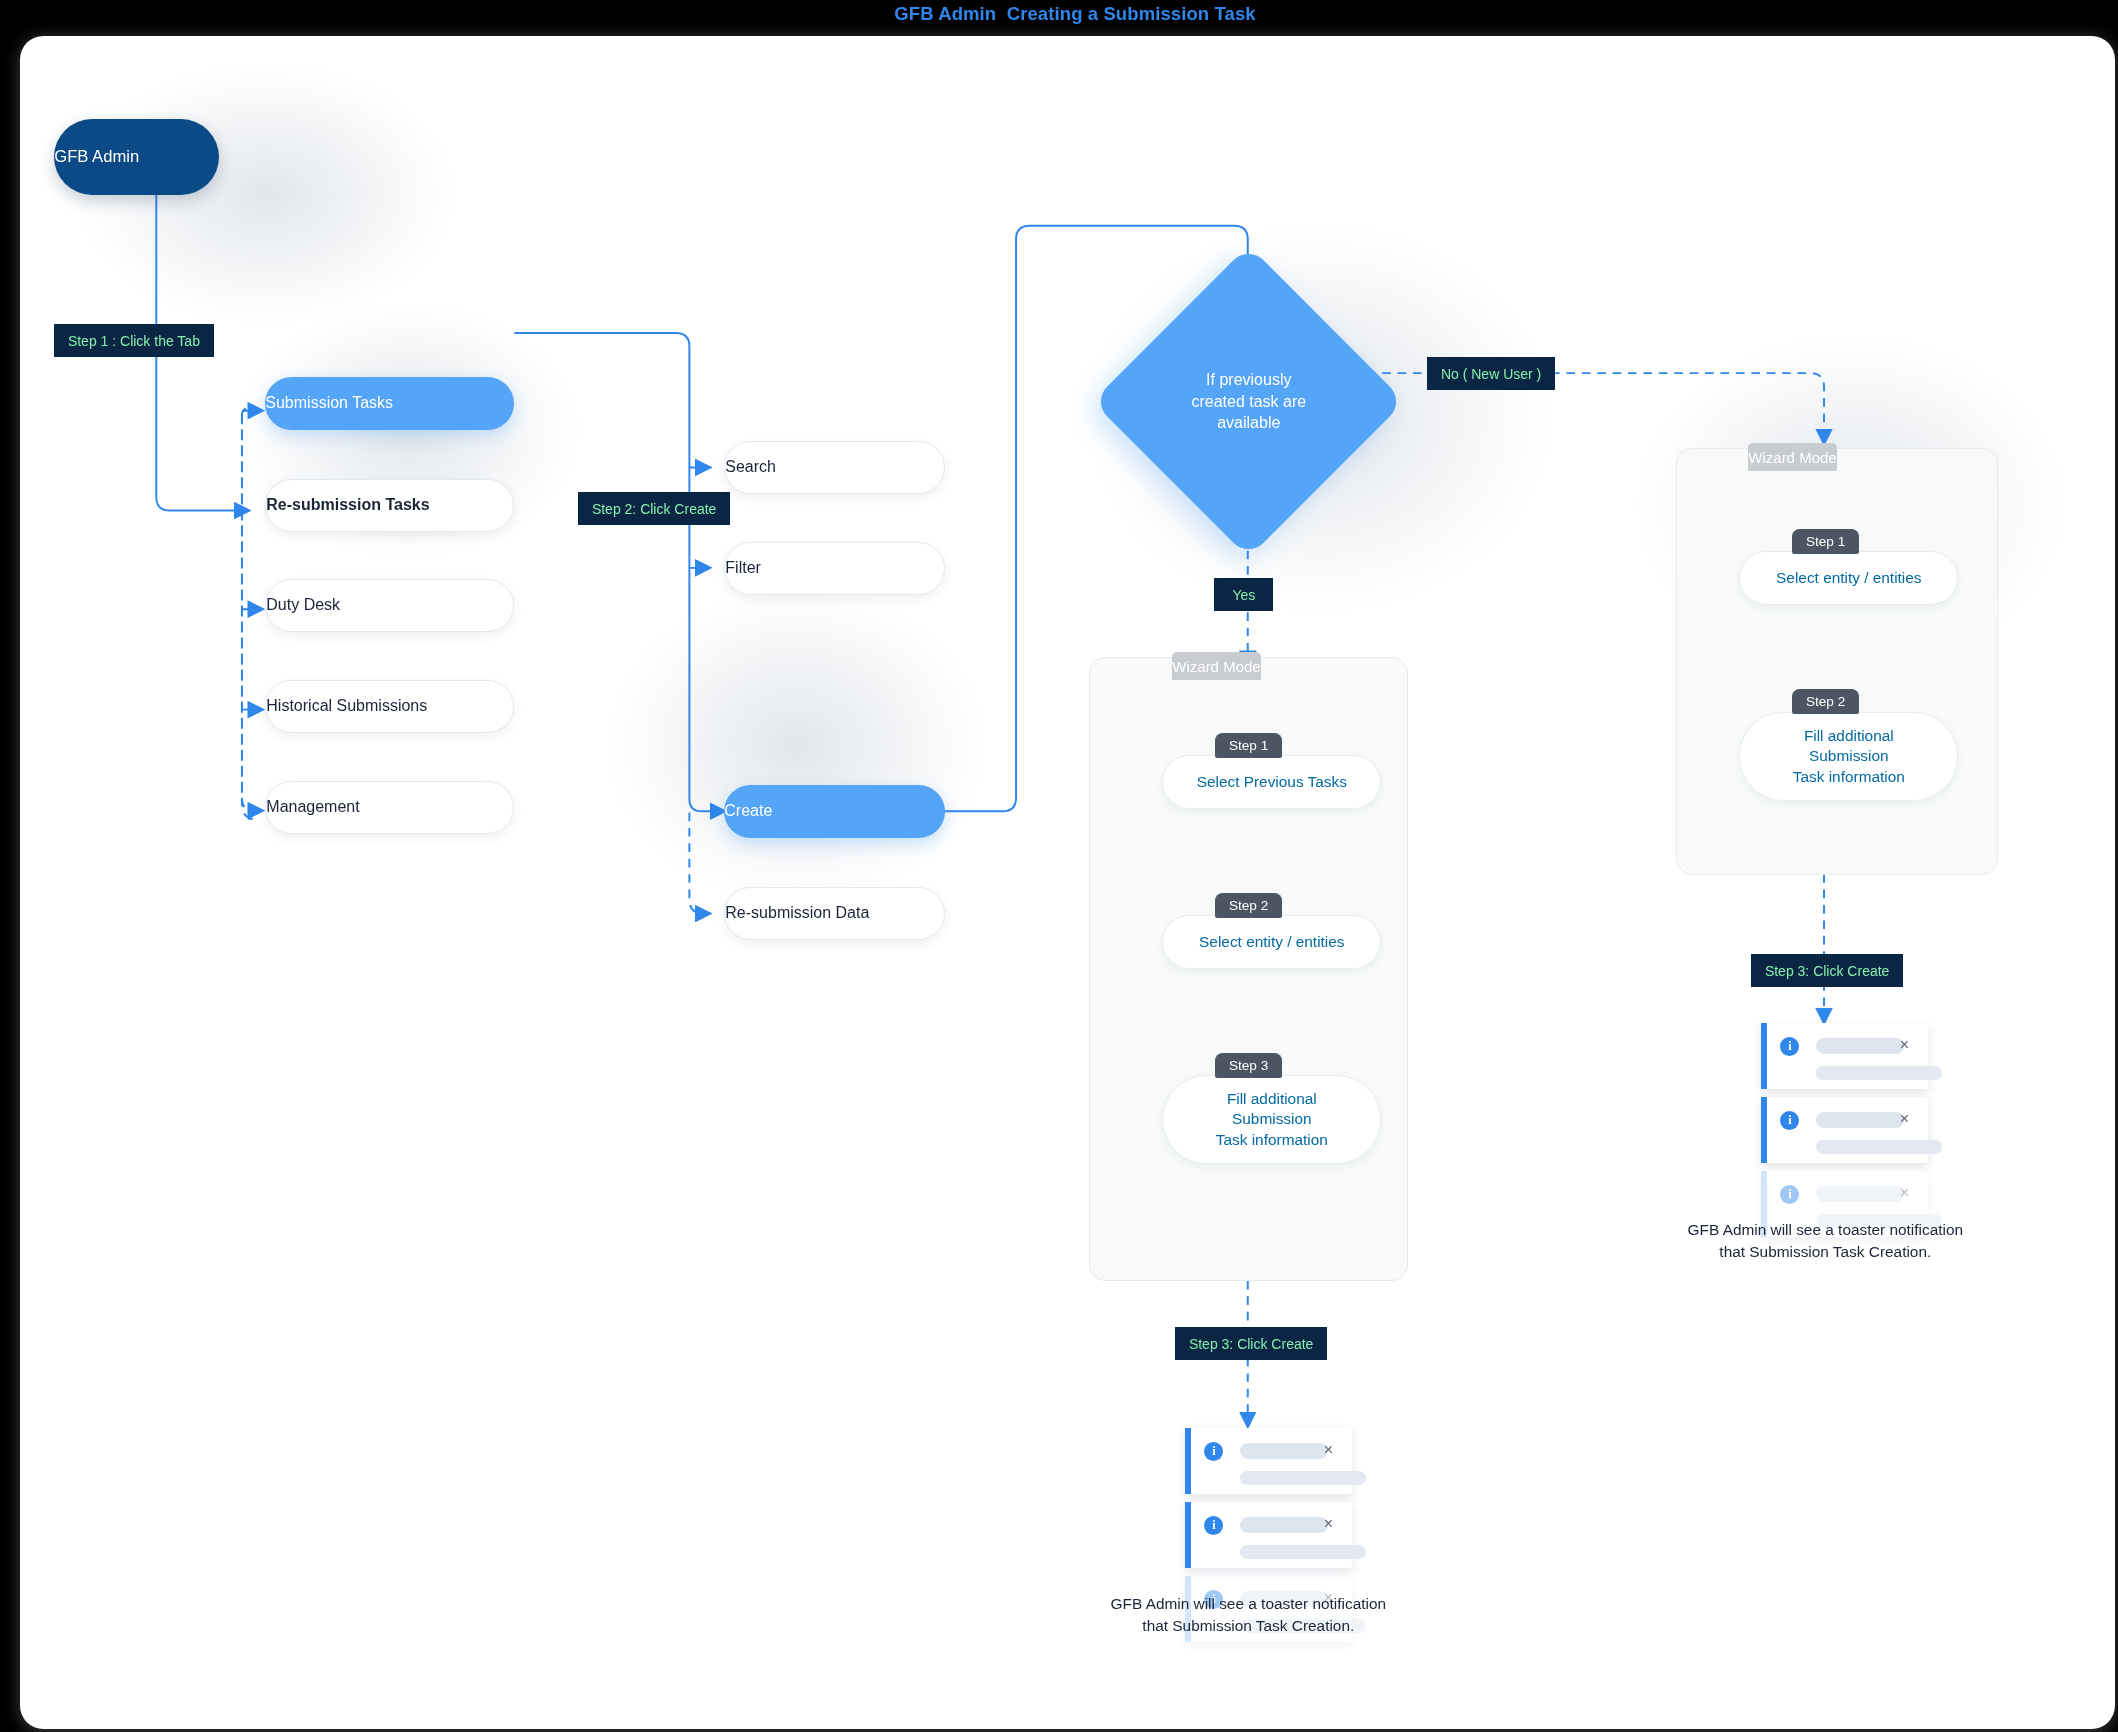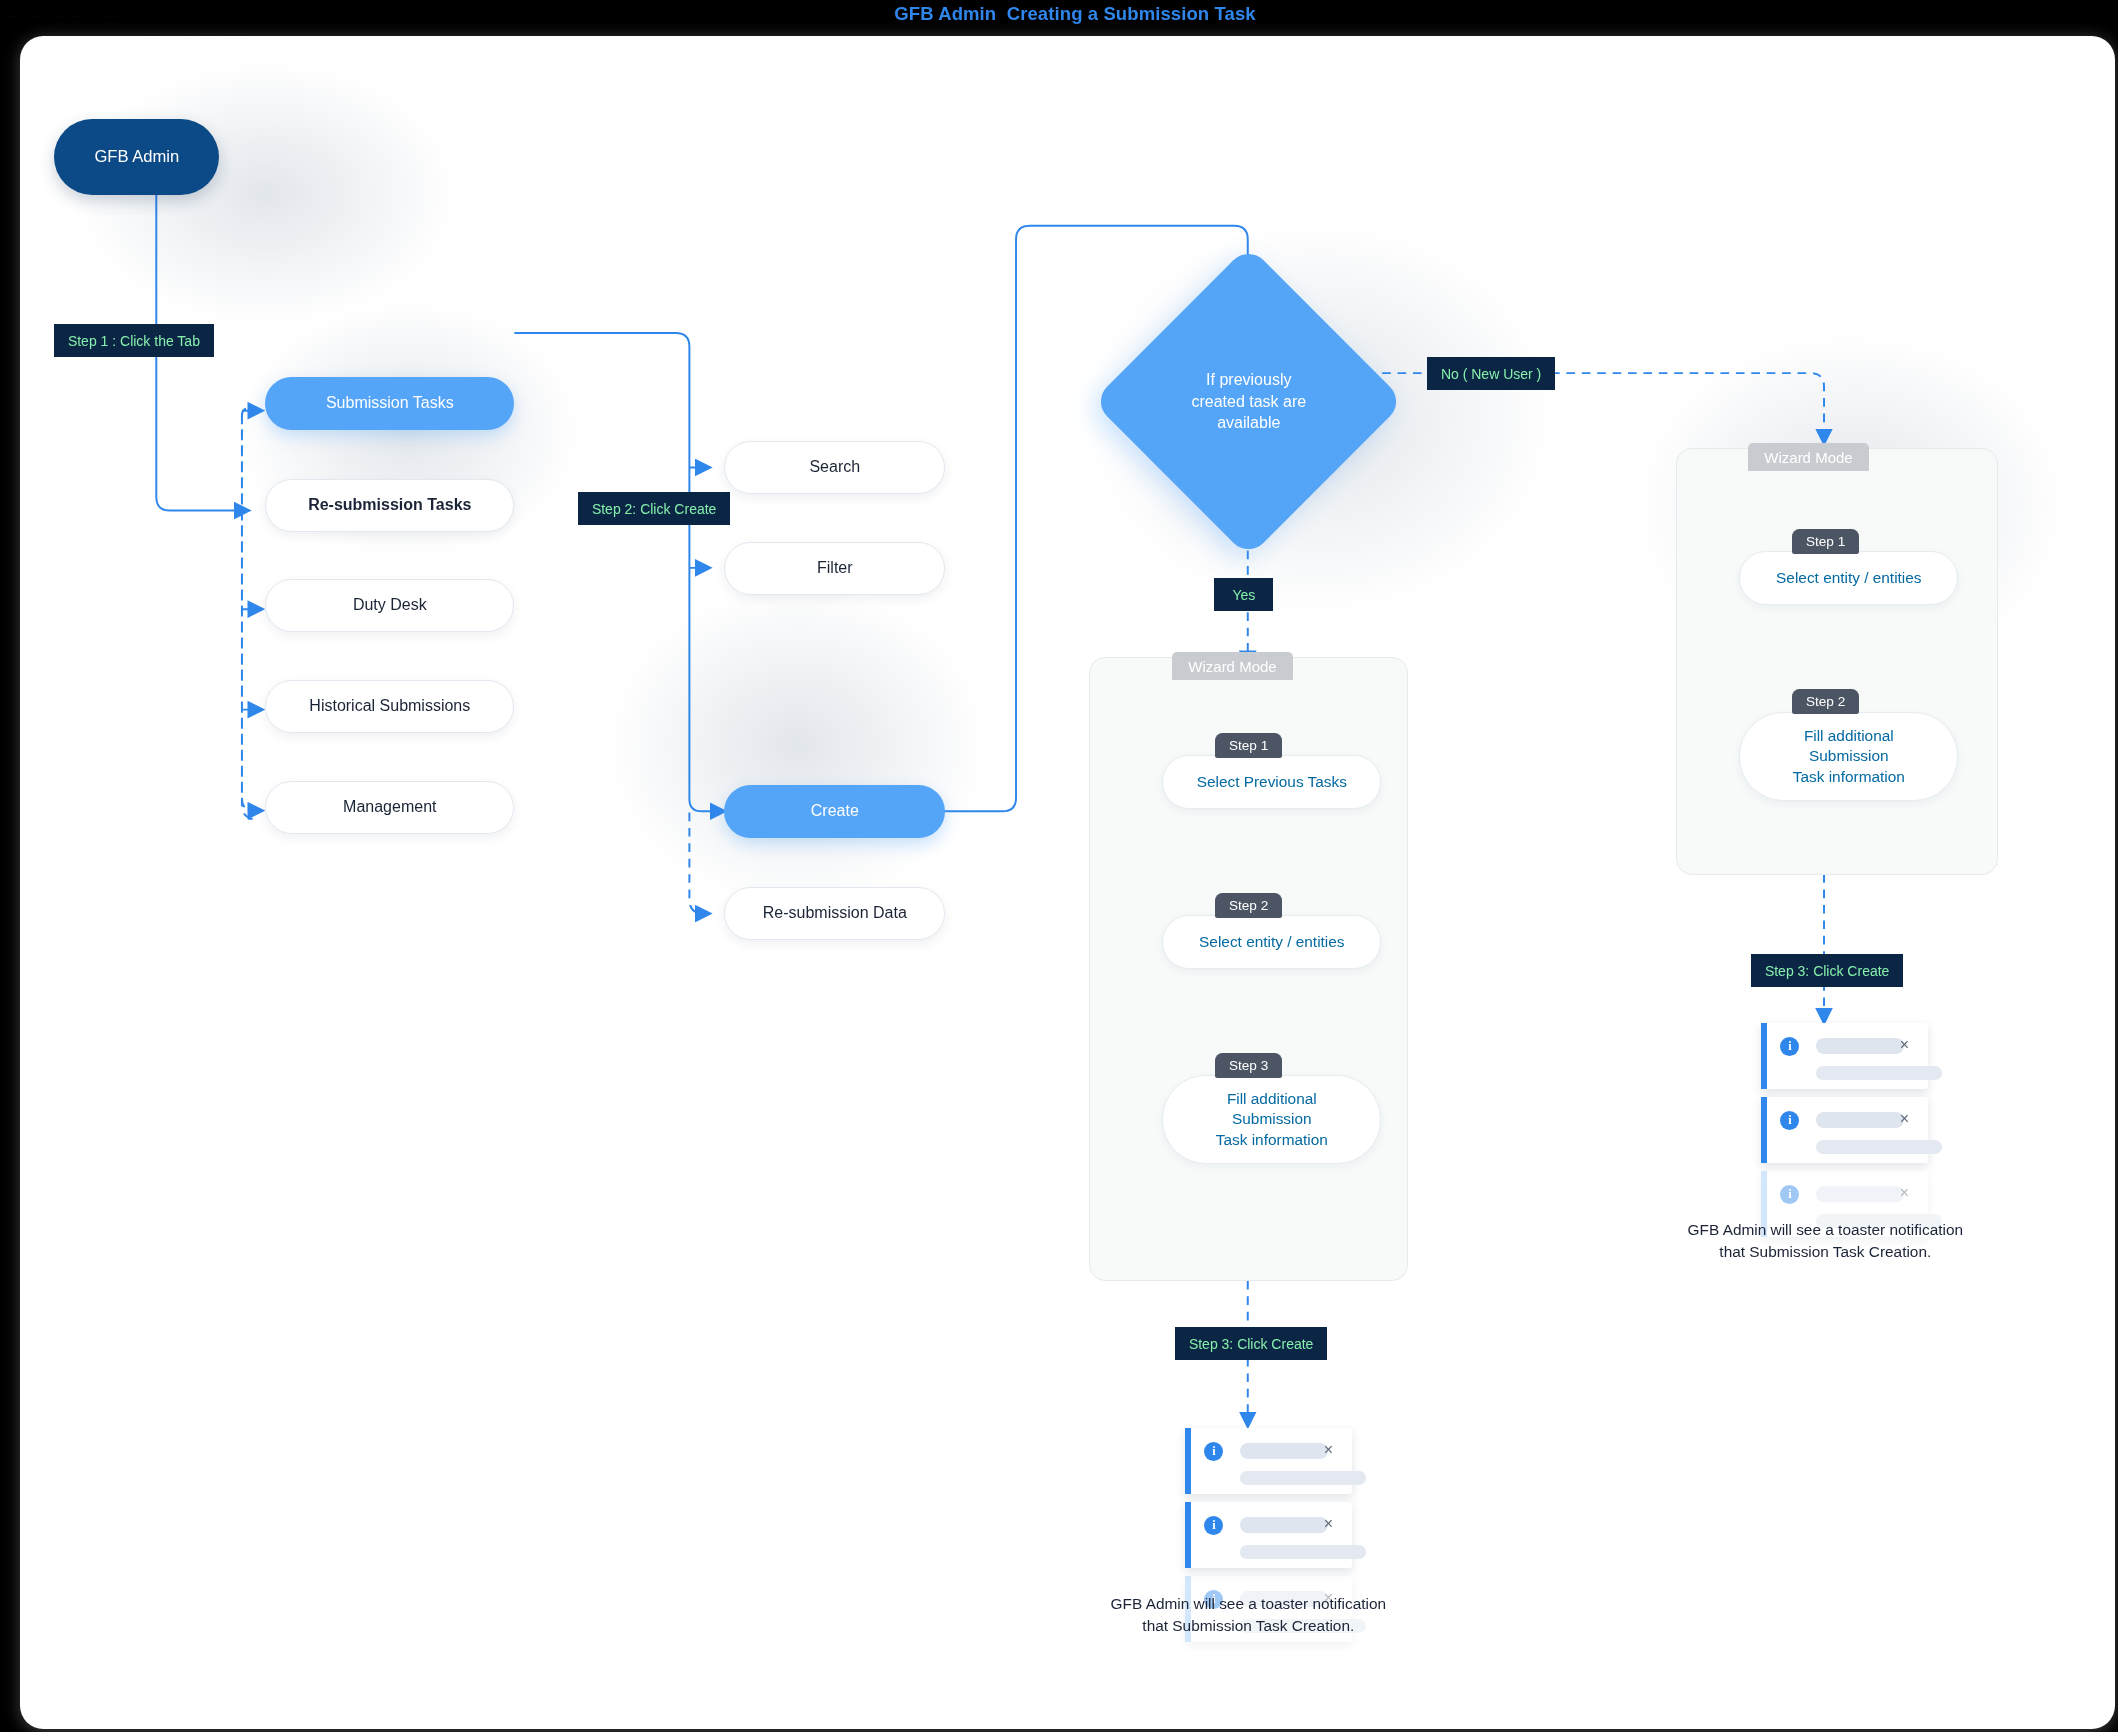--- a/index.html
+++ b/index.html
@@ -42,21 +42,21 @@
   .glow {
     position: absolute; border-radius: 50%;
     background: radial-gradient(closest-side, rgba(221,226,232,.85), rgba(255,255,255,0));
     pointer-events: none;
   }
 
   svg.wires { position: absolute; left: 0; top: 0; width: 2095px; height: 1693px; overflow: visible; }
 
   
   .node {
-    position: absolute; display: flex; align-items: center; justify-content: center;
+    position: absolute; display: flex; align-items: center; 
     text-align: center; line-height: 1.28;
   }
   .pill-dark {
     background: #0b4a86; color: #ffffff; border-radius: 44px;
     font-size: 16.6px; box-shadow: 0 6.2px 16px rgba(18,50,86,.22);
   }
   .pill-blue {
     background: #54a4f7; color: #ffffff; border-radius: 44px;
     font-size: 16px; box-shadow: 0 6.2px 16px rgba(84,164,247,.30);
   }
@@ -94,21 +94,21 @@
     z-index: 3;
   }
 
   
   .wizard-panel {
     position: absolute; background: #f7faf9; border: 1px solid #e5eaef;
     border-radius: 16px;
   }
   .wizard-tab {
     position: absolute; background: #c8ccd1; color: #ffffff;
-    font-size: 15px; height: 28px; padding: 0 16px;
+    font-size: 15px; height: 28px; padding: 0 0;
     display: flex; align-items: center; justify-content: center;
     border-radius: 5px 5px 1.2px 1.2px; z-index: 7;
   }
   .wz-node {
     position: absolute; background: #ffffff; border: 1px solid #e6ecf2;
     border-radius: 44px; display: flex; align-items: center; justify-content: center;
     text-align: center; color: #0369a1; font-size: 15.4px; line-height: 1.3;
     box-shadow: 0 3.1px 8.6px rgba(24,40,72,.05); z-index: 5;
   }
 

